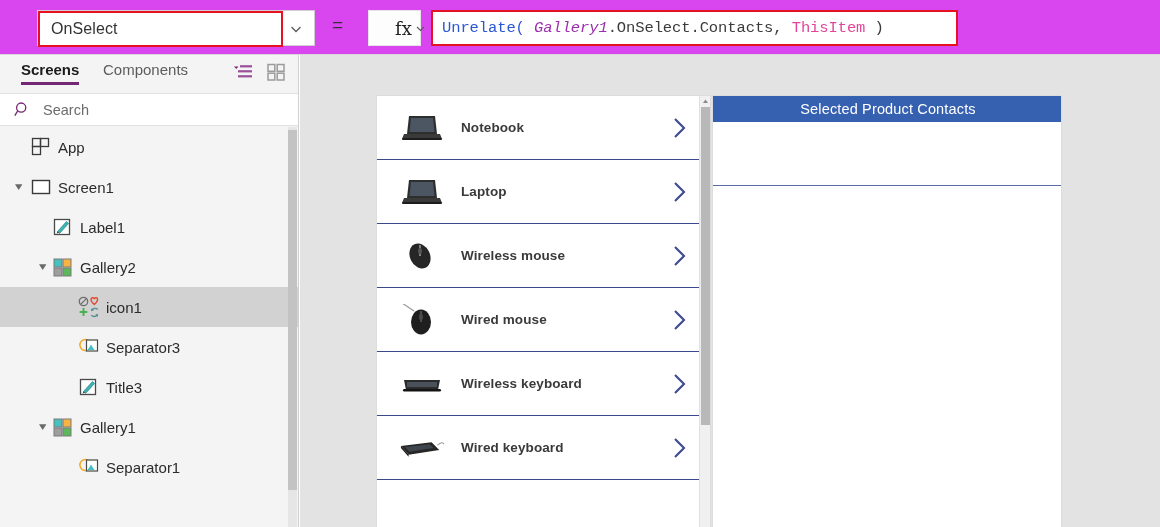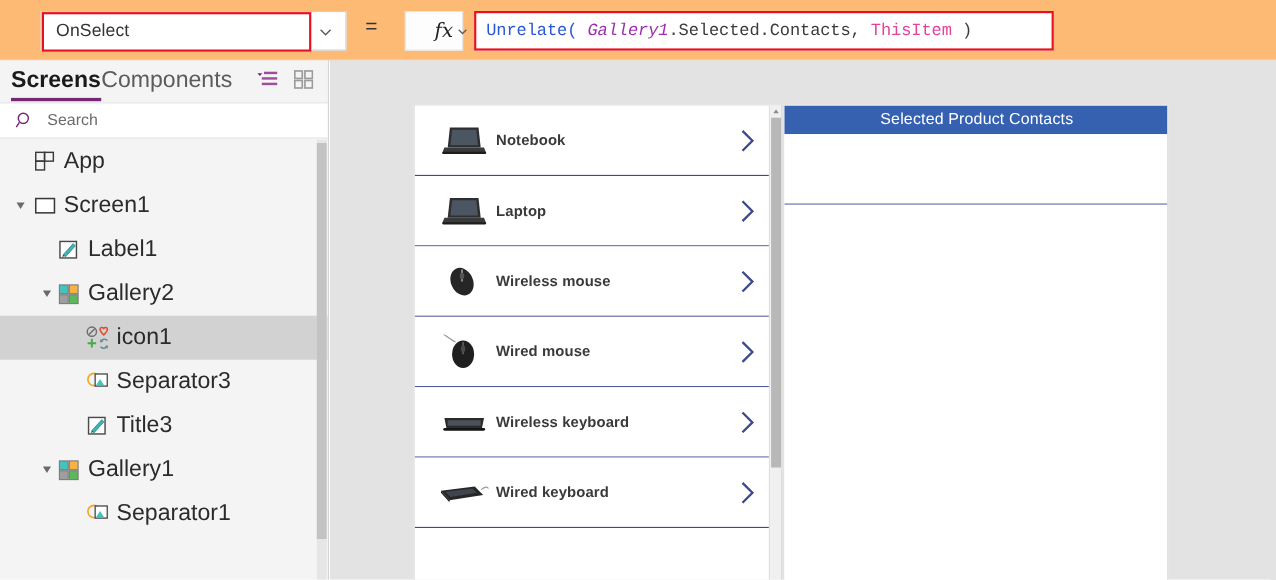--- a/index.html
+++ b/index.html
@@ -17,21 +17,21 @@
     position: relative;
     width: 1160px; height: 527px;
     background: #ffffff;
   }
 
   
   .formula-bar {
     position: absolute;
     left: 0; top: 0;
     width: 1160px; height: 55px;
-    background: #fdba74;
+    background: #d946ef;
     border-bottom: 1px solid #d8d8d8;
   }
 
   .prop-dropdown {
     position: absolute;
     left: 37px; top: 10px;
     width: 278px; height: 36px;
     border: 1px solid #cfcfcf;
     background: #ffffff;
     display: flex;
@@ -72,21 +72,20 @@
     width: 53px; height: 36px;
     border: 1px solid #e4e4e4;
     background: #fdfdfd;
     display: flex;
     align-items: center;
     justify-content: center;
     gap: 3px;
   }
   .fx-glyph {
     font-family: "DejaVu Serif", serif;
-    font-style: italic;
     font-size: 18px;
     color: #222222;
     margin-left: 32px;
   }
   .fx-chev { width: 11px; height: 11px; }
 
   .formula-field {
     position: absolute;
     left: 431px; top: 10px;
     width: 527px; height: 36px;
@@ -119,24 +118,25 @@
   }
 
   .tabs-row {
     position: relative;
     height: 36px;
     background: #f4f4f4;
   }
   .tab {
     position: absolute;
     top: 6px;
-    font-size: 21px;
+    font-size: 15px;
     color: #5c5c5c;
     cursor: pointer;
     padding-bottom: 5px;
+    margin-left: 11px;
   }
   .tab.active {
     color: #1b1b1b;
     font-weight: bold;
   }
   .tab.active::after {
     content: "";
     position: absolute;
     left: 0; right: 0; bottom: -2px;
     height: 3px;
@@ -195,21 +195,21 @@
   .tree-caret {
     position: absolute;
     width: 10px; height: 10px;
   }
   .tree-icon {
     position: absolute;
     width: 22px; height: 22px;
   }
   .tree-label {
     position: absolute;
-    font-size: 21px;
+    font-size: 15px;
     color: #2b2b2b;
     white-space: nowrap;
   }
 
   .sb-scroll-track {
     position: absolute;
     right: 1px; top: 72px;
     width: 9px; height: 400px;
     background: #e6e6e6;
   }
@@ -248,21 +248,21 @@
   .prod-thumb {
     position: absolute;
     left: 22px;
     width: 46px; height: 36px;
     display: flex;
     align-items: center;
     justify-content: center;
   }
   .prod-label {
     position: absolute;
-    left: 74px;
+    left: 84px;
     font-size: 13.5px;
     font-weight: bold;
     color: #3a3a3a;
     letter-spacing: 0.1px;
   }
   .prod-chev {
     position: absolute;
     right: 22px;
     width: 17px; height: 24px;
   }
@@ -349,21 +349,21 @@
     <div class="fx-box">
       <span class="fx-glyph">fx</span>
       <span class="fx-chev">
         <svg class="icon-svg" width="11" height="11" viewBox="0 0 11 11">
           <path d="M2 4 L5.5 7.5 L9 4" fill="none" stroke="#5a5a5a" stroke-width="1.1"></path>
         </svg>
       </span>
     </div>
 
     <div class="formula-field">
-      <span class="formula-text"><span class="tok-fn">Unrelate(</span><span class="tok-pn"> </span><span class="tok-ctrl">Gallery1</span><span class="tok-dot">.Selected.Contacts,</span><span class="tok-pn"> </span><span class="tok-kw">ThisItem</span><span class="tok-pn"> )</span></span>
+      <span class="formula-text"><span class="tok-fn">Unrelate(</span><span class="tok-pn"> </span><span class="tok-ctrl">Gallery1</span><span class="tok-dot">.OnSelect.Contacts,</span><span class="tok-pn"> </span><span class="tok-kw">ThisItem</span><span class="tok-pn"> )</span></span>
     </div>
 
   </div>
 
   <div class="sidebar">
 
     <div class="tabs-row">
       <div class="tab tab-screens active">
         <span>Screens</span>
       </div>

